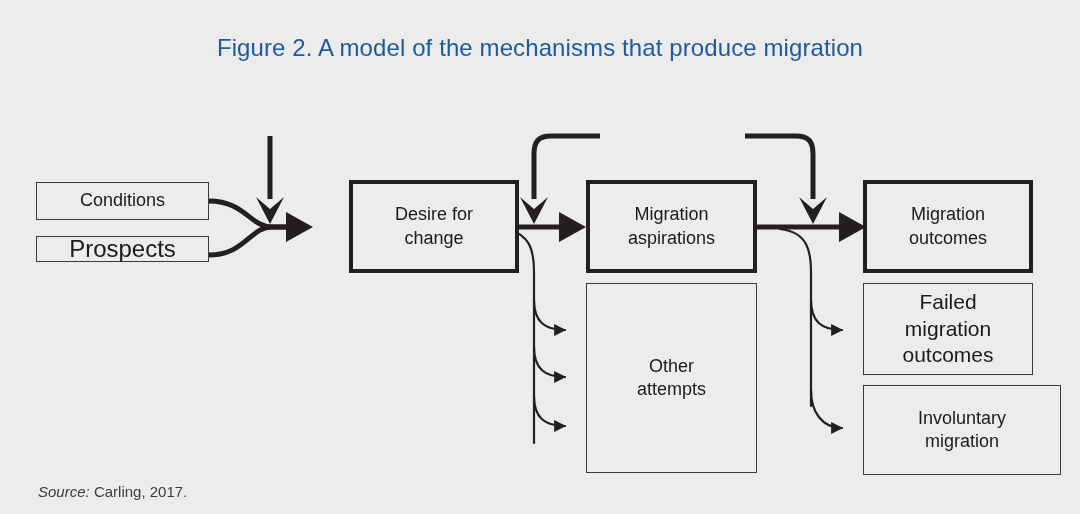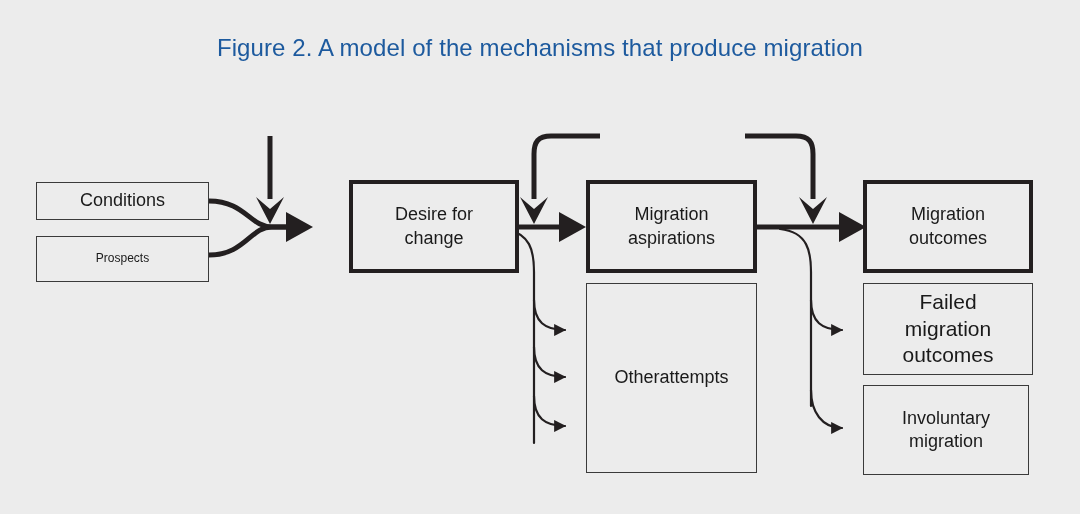--- a/index.html
+++ b/index.html
@@ -135,49 +135,53 @@
       <path d="M 811 390 C 811 412 822 428 842 428" marker-end="url(#smallArrow)"></path>
     </g>
   </svg>
 
 
 
   <div class="node thin" style="left:36px; top:182px; width:173px; height:38px; font-size:18px;">
     <span>Conditions</span>
   </div>
 
-  <div class="node thin" style="left:36px; top:236px; width:173px; height:46px; font-size:12px;text-align:center;">
+  <div class="node thin" style="left:36px; top:236px; width:173px; height:26px; font-size:24px;text-align:center;">
     <span>Prospects</span>
   </div>
 
   <div class="node thick" style="left:313px; top:180px; width:170px; height:93px; font-size:18px; flex-direction:column;margin-left:36px;">
     <span>Desire for</span>
     <span>change</span>
   </div>
 
   <div class="node thick" style="left:586px; top:180px; width:171px; height:93px; font-size:18px; flex-direction:column;">
     <span>Migration</span>
     <span>aspirations</span>
   </div>
 
-  <div class="node thin" style="left:586px; top:283px; width:171px; height:190px; font-size:18px; flex-direction:row;">
+  <div class="node thin" style="left:586px; top:283px; width:171px; height:190px; font-size:18px; flex-direction:column;">
     <span>Other</span>
     <span>attempts</span>
   </div>
 
   <div class="node thick" style="left:863px; top:180px; width:170px; height:93px; font-size:18px; flex-direction:column;">
     <span>Migration</span>
     <span>outcomes</span>
   </div>
 
   <div class="node thin" style="left:863px; top:283px; width:170px; height:92px; font-size:21px; flex-direction:column;">
     <span>Failed</span>
     <span>migration</span>
     <span>outcomes</span>
   </div>
 
-  <div class="node thin" style="left:863px; top:385px; width:166px; height:90px; font-size:18px; flex-direction:column;text-align:center;">
+  <div class="node thin" style="left:863px; top:385px; width:198px; height:90px; font-size:18px; flex-direction:column;text-align:center;">
     <span>Involuntary</span>
     <span>migration</span>
   </div>
 
+  <div id="source-note">
+    <span class="src-key">Source:</span>
+    <span>Carling, 2017.</span>
+  </div>
 
 </div>
 
 </body></html>

